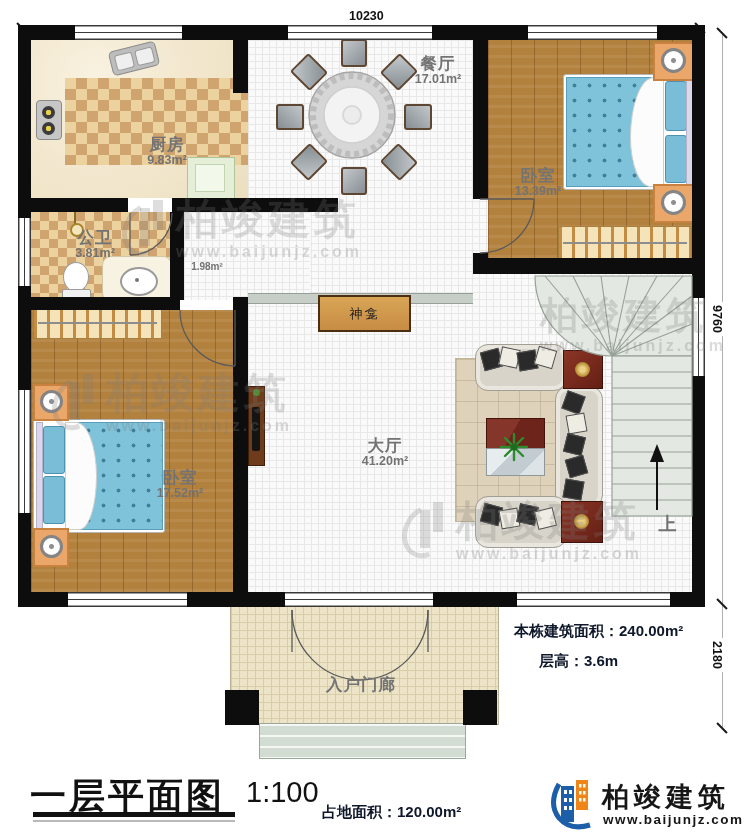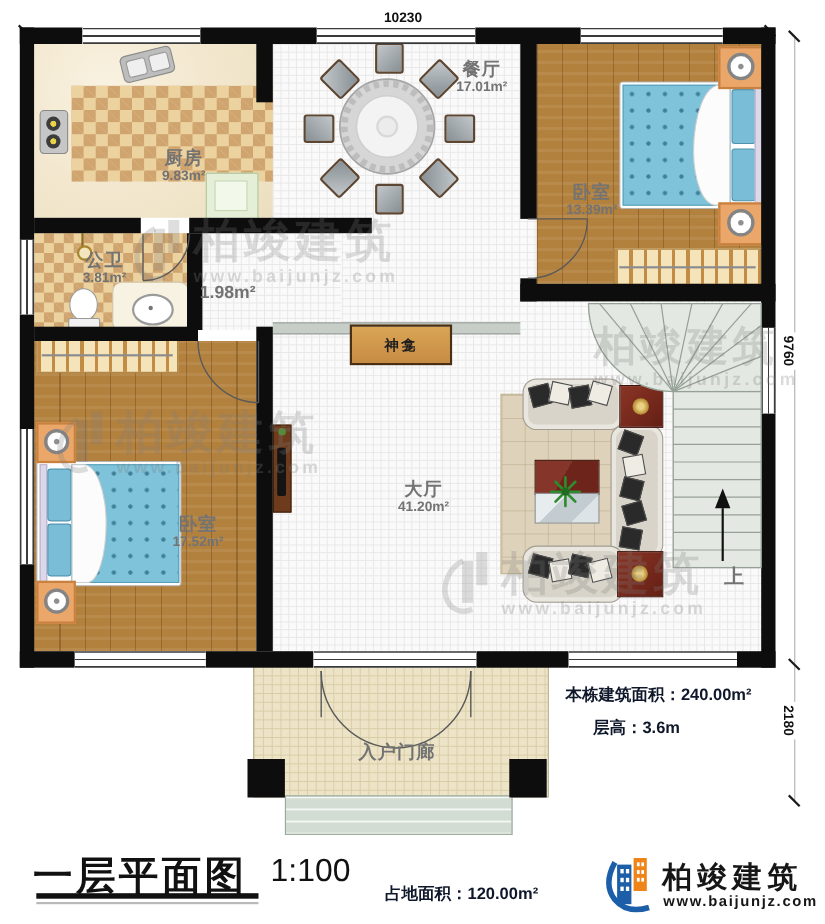--- a/index.html
+++ b/index.html
@@ -53,21 +53,21 @@
   .bedframe{position:absolute;background:#fff;border:1px solid #b5b5b5;border-radius:3px;z-index:11;}
   .mattress{position:absolute;background-color:#7fc3da;border:1px solid #58a0ba;z-index:12;
         background-image:radial-gradient(circle,#3f7f98 1.6px,transparent 2.3px);background-size:15px 15px;}
   .blanket{position:absolute;background:#fcfcfc;border:1px solid #cfcfcf;z-index:13;}
   .pillow-bed{position:absolute;background:#79bdd6;border:1px solid #4d93af;border-radius:3px;z-index:13;}
   .headboard{position:absolute;background:#dcd8ea;border:1px solid #b6b2cc;z-index:13;}
   .chair{position:absolute;width:22px;height:24px;background:linear-gradient(135deg,#c2c7ca,#878f94);
          border:2px solid #5d4632;border-radius:3px;z-index:12;}
   .shrine{position:absolute;background:linear-gradient(#d9a express55,#c78c44);background:linear-gradient(#d9a555,#c78c44);
           border:2px solid #4a2f12;z-index:12;display:flex;align-items:center;justify-content:center;
-          font-weight:bold;font-size:13px;color:#1d1d1d;letter-spacing:2px;}
+          font-weight:normal;font-size:13px;color:#1d1d1d;letter-spacing:2px;}
   .grayband{position:absolute;background:#c7cdc7;border-top:1px solid #989f98;border-bottom:1px solid #989f98;z-index:9;}
   .tvcab{position:absolute;background:#6e3c1d;border:1px solid #3e1f0a;z-index:12;}
   .column{position:absolute;background:#0d0d0d;z-index:32;}
   .steps{position:absolute;background-color:#d2dcd2;border:1px solid #9aa89a;z-index:2;
          background-image:linear-gradient(#f4f7f4 2px,transparent 2px);background-size:100% 11px;}
   
   .lbl{position:absolute;transform:translate(-50%,-50%);text-align:center;color:#737373;
        font-weight:bold;white-space:nowrap;line-height:1.12;z-index:40;}
   .lbl .nm{font-size:16.5px;letter-spacing:1px;}
   .lbl .ar{font-size:12.5px;}
@@ -307,21 +307,21 @@
 
   <div class="lbl" style="left:167px;top:151px;">
     <div class="nm">厨房</div>
     <div class="ar">9.83m²</div>
   </div>
   <div class="lbl" style="left:95px;top:244px;">
     <div class="nm">公卫</div>
     <div class="ar">3.81m²</div>
   </div>
   <div class="lbl" style="left:207px;top:247px;">
-    <div class="ar" style="font-size:16px;margin-top:40px;">1.98m²</div>
+    <div class="ar" style="font-size:10px;margin-top:40px;">1.98m²</div>
   </div>
   <div class="lbl" style="left:438px;top:70px;">
     <div class="nm">餐厅</div>
     <div class="ar">17.01m²</div>
   </div>
   <div class="lbl" style="left:538px;top:182px;">
     <div class="nm">卧室</div>
     <div class="ar">13.39m²</div>
   </div>
   <div class="lbl" style="left:180px;top:484px;">
@@ -378,21 +378,21 @@
     <span><span class="wm-txt">柏竣建筑</span><div class="wm-url">www.baijunjz.com</div></span>
   </div>
   <div class="wm" style="left:540px;top:296px;">
     <span><span class="wm-txt" style="font-size:38px;">柏竣建筑</span><div class="wm-url">www.baijunjz.com</div></span>
   </div>
 
   <div class="tb-title" style="left:30px;top:772px;">一层平面图</div>
   <div class="ul1" style="left:33px;top:812px;width:202px;height:5px;"></div>
   <div class="ul2" style="left:33px;top:820px;width:202px;height:2px;"></div>
   <div class="tb-scale" style="left:246px;top:776px;">1:100</div>
-  <div class="small-note" style="left:322px;top:803px;margin-left:28px;">占地面积：120.00m²</div>
+  <div class="small-note" style="left:322px;top:803px;">占地面积：120.00m²</div>
 
   <svg class="abs" style="left:545px;top:774px;z-index:40;" width="52" height="56" viewBox="0 0 52 56">
     <path d="M14 10 Q3 30 14 44 Q25 57 45 51" stroke="#1c5fa8" stroke-width="5" fill="none"></path>
     <rect x="16" y="12" width="13" height="36" fill="#1c5fa8"></rect>
     <rect x="31" y="6" width="12" height="30" fill="#ef8418"></rect>
     <g fill="#fff">
       <rect x="19" y="16" width="3" height="4"></rect>
         <rect x="24" y="16" width="3" height="4"></rect>
       <rect x="19" y="24" width="3" height="4"></rect>
         <rect x="24" y="24" width="3" height="4"></rect>

